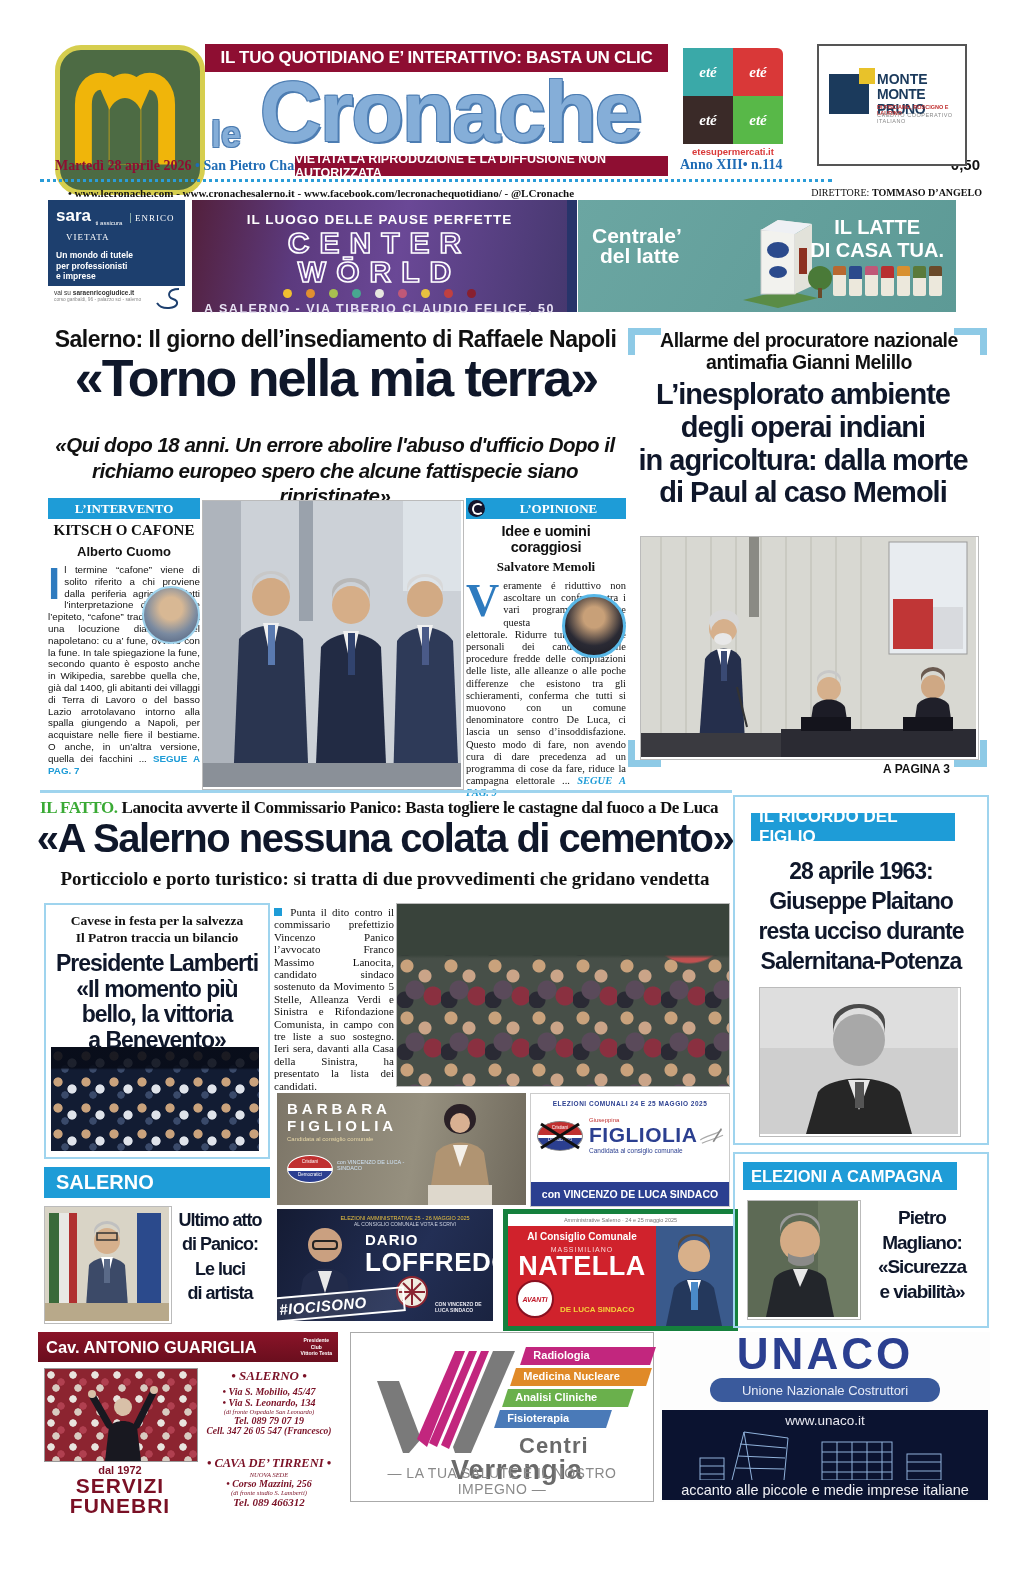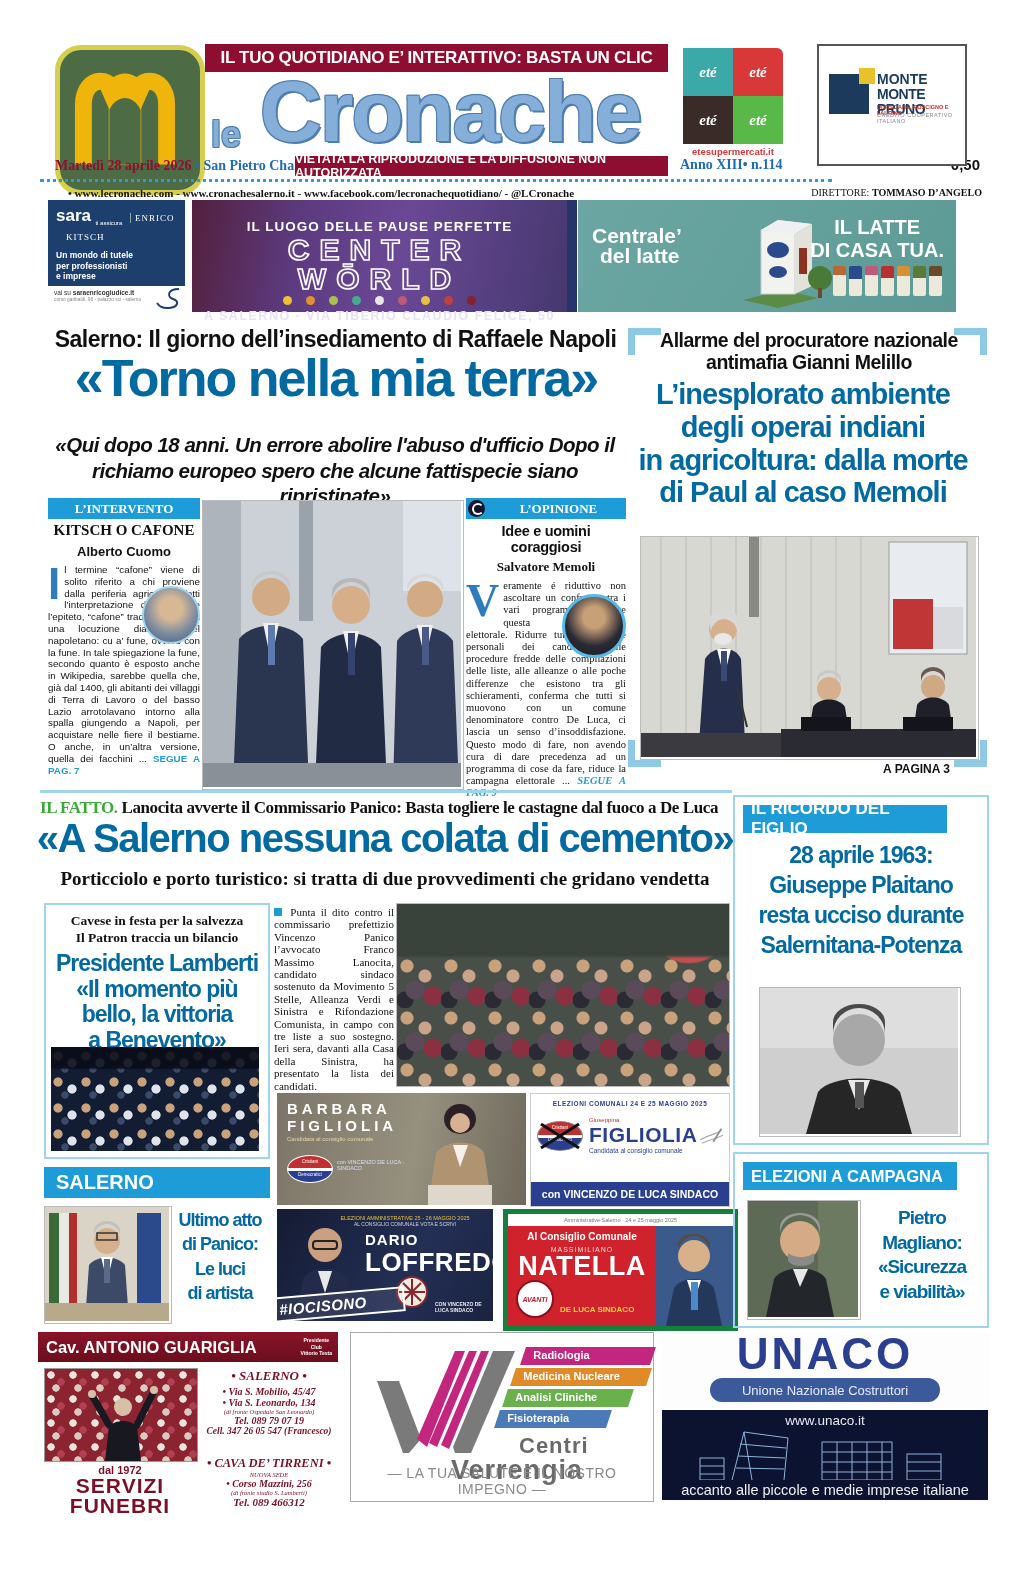--- a/index.html
+++ b/index.html
@@ -7,21 +7,21 @@
         font-family:"Liberation Sans",sans-serif;overflow:hidden;color:#111;}
   .abs{position:absolute;}
   .b{font-weight:bold;}
   .ser{font-family:"Liberation Serif",serif;}
   .ctr{text-align:center;}
   .prel{white-space:pre-line;}
   .jtxt{text-align:justify;}
   .flexc{display:flex;align-items:center;justify-content:center;}
   .maroonbg{background:#8e0e32;color:#fff;}
   .blue-banner{background:#1e9cd7;color:#fff;font-weight:bold;display:flex;align-items:center;}
-  .hl{font-weight:bold;letter-spacing:-1px;line-height:1.1;color:#0369a1;}
+  .hl{font-weight:bold;letter-spacing:-1px;line-height:1.1;color:#0f172a;}
   .lb-border{border:2px solid #9fd4ee;}
   .bracket{position:absolute;width:26px;height:20px;}
   .dotted{border-top:3px dotted #2a9cd8;height:0;}
   .dropcap{float:left;font-weight:bold;color:#2e7bbf;line-height:.82;margin:2px 4px 0 0;}
   .seg{color:#1e9cd7;font-weight:bold;}
   .photo-frame{border:1px solid #bbb;}
   .gc{color:#7a1025;}
 </style>
 </head>
 <body>
@@ -87,39 +87,39 @@
     <div class="abs b" style="left:58px;top:58px;font-size:5.5px;color:#c03030;">DI FISCIANO, ROSCIGNO E LAURINO</div>
     <div class="abs" style="left:58px;top:66px;font-size:5.5px;color:#888;letter-spacing:0.5px;">CREDITO COOPERATIVO ITALIANO</div>
   </div>
 
   <div class="abs" style="left:48px;top:200px;width:137px;height:112px;background:#1d3f6e;color:#fff;">
     <div style="padding:6px 8px 0 8px;">
       <span class="b" style="font-size:17px;">sara</span>
       <span style="font-size:6px;display:inline-block;vertical-align:bottom;">ti assicura</span>
       <span class="ser" style="font-size:9px;border-left:1px solid #8aa;padding-left:4px;margin-left:3px;letter-spacing:1px;">
         <span>ENRICO</span><br>
-        <span style="margin-left:10px;">KITSCH</span>
+        <span style="margin-left:10px;">VIETATA</span>
       </span>
     </div>
     <div class="b prel" style="padding:6px 8px;font-size:8.5px;line-height:1.25;">Un mondo di tutele
 per professionisti
 e imprese</div>
     <div class="abs" style="left:0;bottom:0;width:137px;height:26px;background:#fff;color:#333;">
       <div style="font-size:6.5px;padding:3px 0 0 6px;">
         <span>vai su </span><span class="b">saraenricogiudice.it</span>
       </div>
       <div style="font-size:4.8px;color:#888;padding:1px 0 0 6px;">corso garibaldi, 96 - palazzo sci - salerno</div>
       <svg class="abs" style="right:2px;bottom:1px;" width="30" height="24" viewBox="0 0 30 24">
         <path d="M26 2 C14 2 14 10 20 12 C26 14 26 20 16 21 C10 21.5 6 19 4 16" fill="none" stroke="#1d3f6e" stroke-width="2"></path>
       </svg>
     </div>
   </div>
 
   <div class="abs" style="left:192px;top:200px;width:375px;height:112px;background:linear-gradient(100deg,#53203c 0%,#5c3a7e 28%,#6a4896 55%,#46386f 100%);color:#fff;">
-    <div class="ctr b" style="padding-top:19px;font-size:13.5px;letter-spacing:1px;">IL LUOGO DELLE PAUSE PERFETTE</div>
+    <div class="ctr b" style="padding-top:12px;font-size:13.5px;letter-spacing:1px;">IL LUOGO DELLE PAUSE PERFETTE</div>
     <div class="ctr b" style="font-size:30px;letter-spacing:10px;line-height:0.95;margin-top:2px;color:#6a4896;-webkit-text-stroke:1.6px #ffffff;text-shadow:0 0 1px #fff;">CENTER</div>
     <div class="ctr b" style="font-size:30px;letter-spacing:10px;line-height:0.95;color:#6a4896;-webkit-text-stroke:1.6px #ffffff;text-shadow:0 0 1px #fff;">WŌRLD</div>
     <div class="flexc" style="gap:14px;margin-top:3px;">
       <span style="width:9px;height:9px;border-radius:50%;background:#f0c030;display:inline-block;"></span>
       <span style="width:9px;height:9px;border-radius:50%;background:#e09030;display:inline-block;"></span>
       <span style="width:9px;height:9px;border-radius:50%;background:#a8c050;display:inline-block;"></span>
       <span style="width:9px;height:9px;border-radius:50%;background:#48a890;display:inline-block;"></span>
       <span style="width:9px;height:9px;border-radius:50%;background:#e8e8e0;display:inline-block;"></span>
       <span style="width:9px;height:9px;border-radius:50%;background:#c05878;display:inline-block;"></span>
       <span style="width:9px;height:9px;border-radius:50%;background:#e8c040;display:inline-block;"></span>
@@ -410,21 +410,21 @@
       <rect width="77" height="100" fill="#3a5a8c"></rect>
       <circle cx="38" cy="30" r="16" fill="#d8b08a"></circle>
       <path d="M22 26 a16 16 0 0 1 32 0 l0 -7 a16 11 0 0 0 -32 0 Z" fill="#5a4a3a"></path>
       <path d="M10 100 L18 62 C26 50 50 50 58 62 L66 100 Z" fill="#24385c"></path>
       <polygon points="31,54 45,54 38,76" fill="#fff"></polygon>
         <rect x="35" y="56" width="7" height="28" fill="#4a8ac8"></rect>
     </svg>
   </div>
 
   <div class="abs lb-border" style="left:733px;top:795px;width:252px;height:346px;">
-    <div class="blue-banner" style="margin:8px;width:196px;height:28px;font-size:17px;padding-left:8px;">
+    <div class="blue-banner" style="margin:16px;width:196px;height:28px;font-size:17px;padding-left:8px;">
       <span>IL RICORDO DEL FIGLIO</span>
     </div>
     <div class="hl ctr prel" style="font-size:23px;margin-top:8px;line-height:1.3;">28 aprile 1963:
 Giuseppe Plaitano
 resta ucciso durante
 Salernitana-Potenza</div>
     <div class="abs photo-frame" style="left:24px;top:190px;width:200px;height:148px;">
       <svg width="198" height="146" viewBox="0 0 198 146">
         <rect width="198" height="146" fill="#cfcfcf"></rect>
         <rect x="0" y="0" width="198" height="60" fill="#dedede"></rect>

